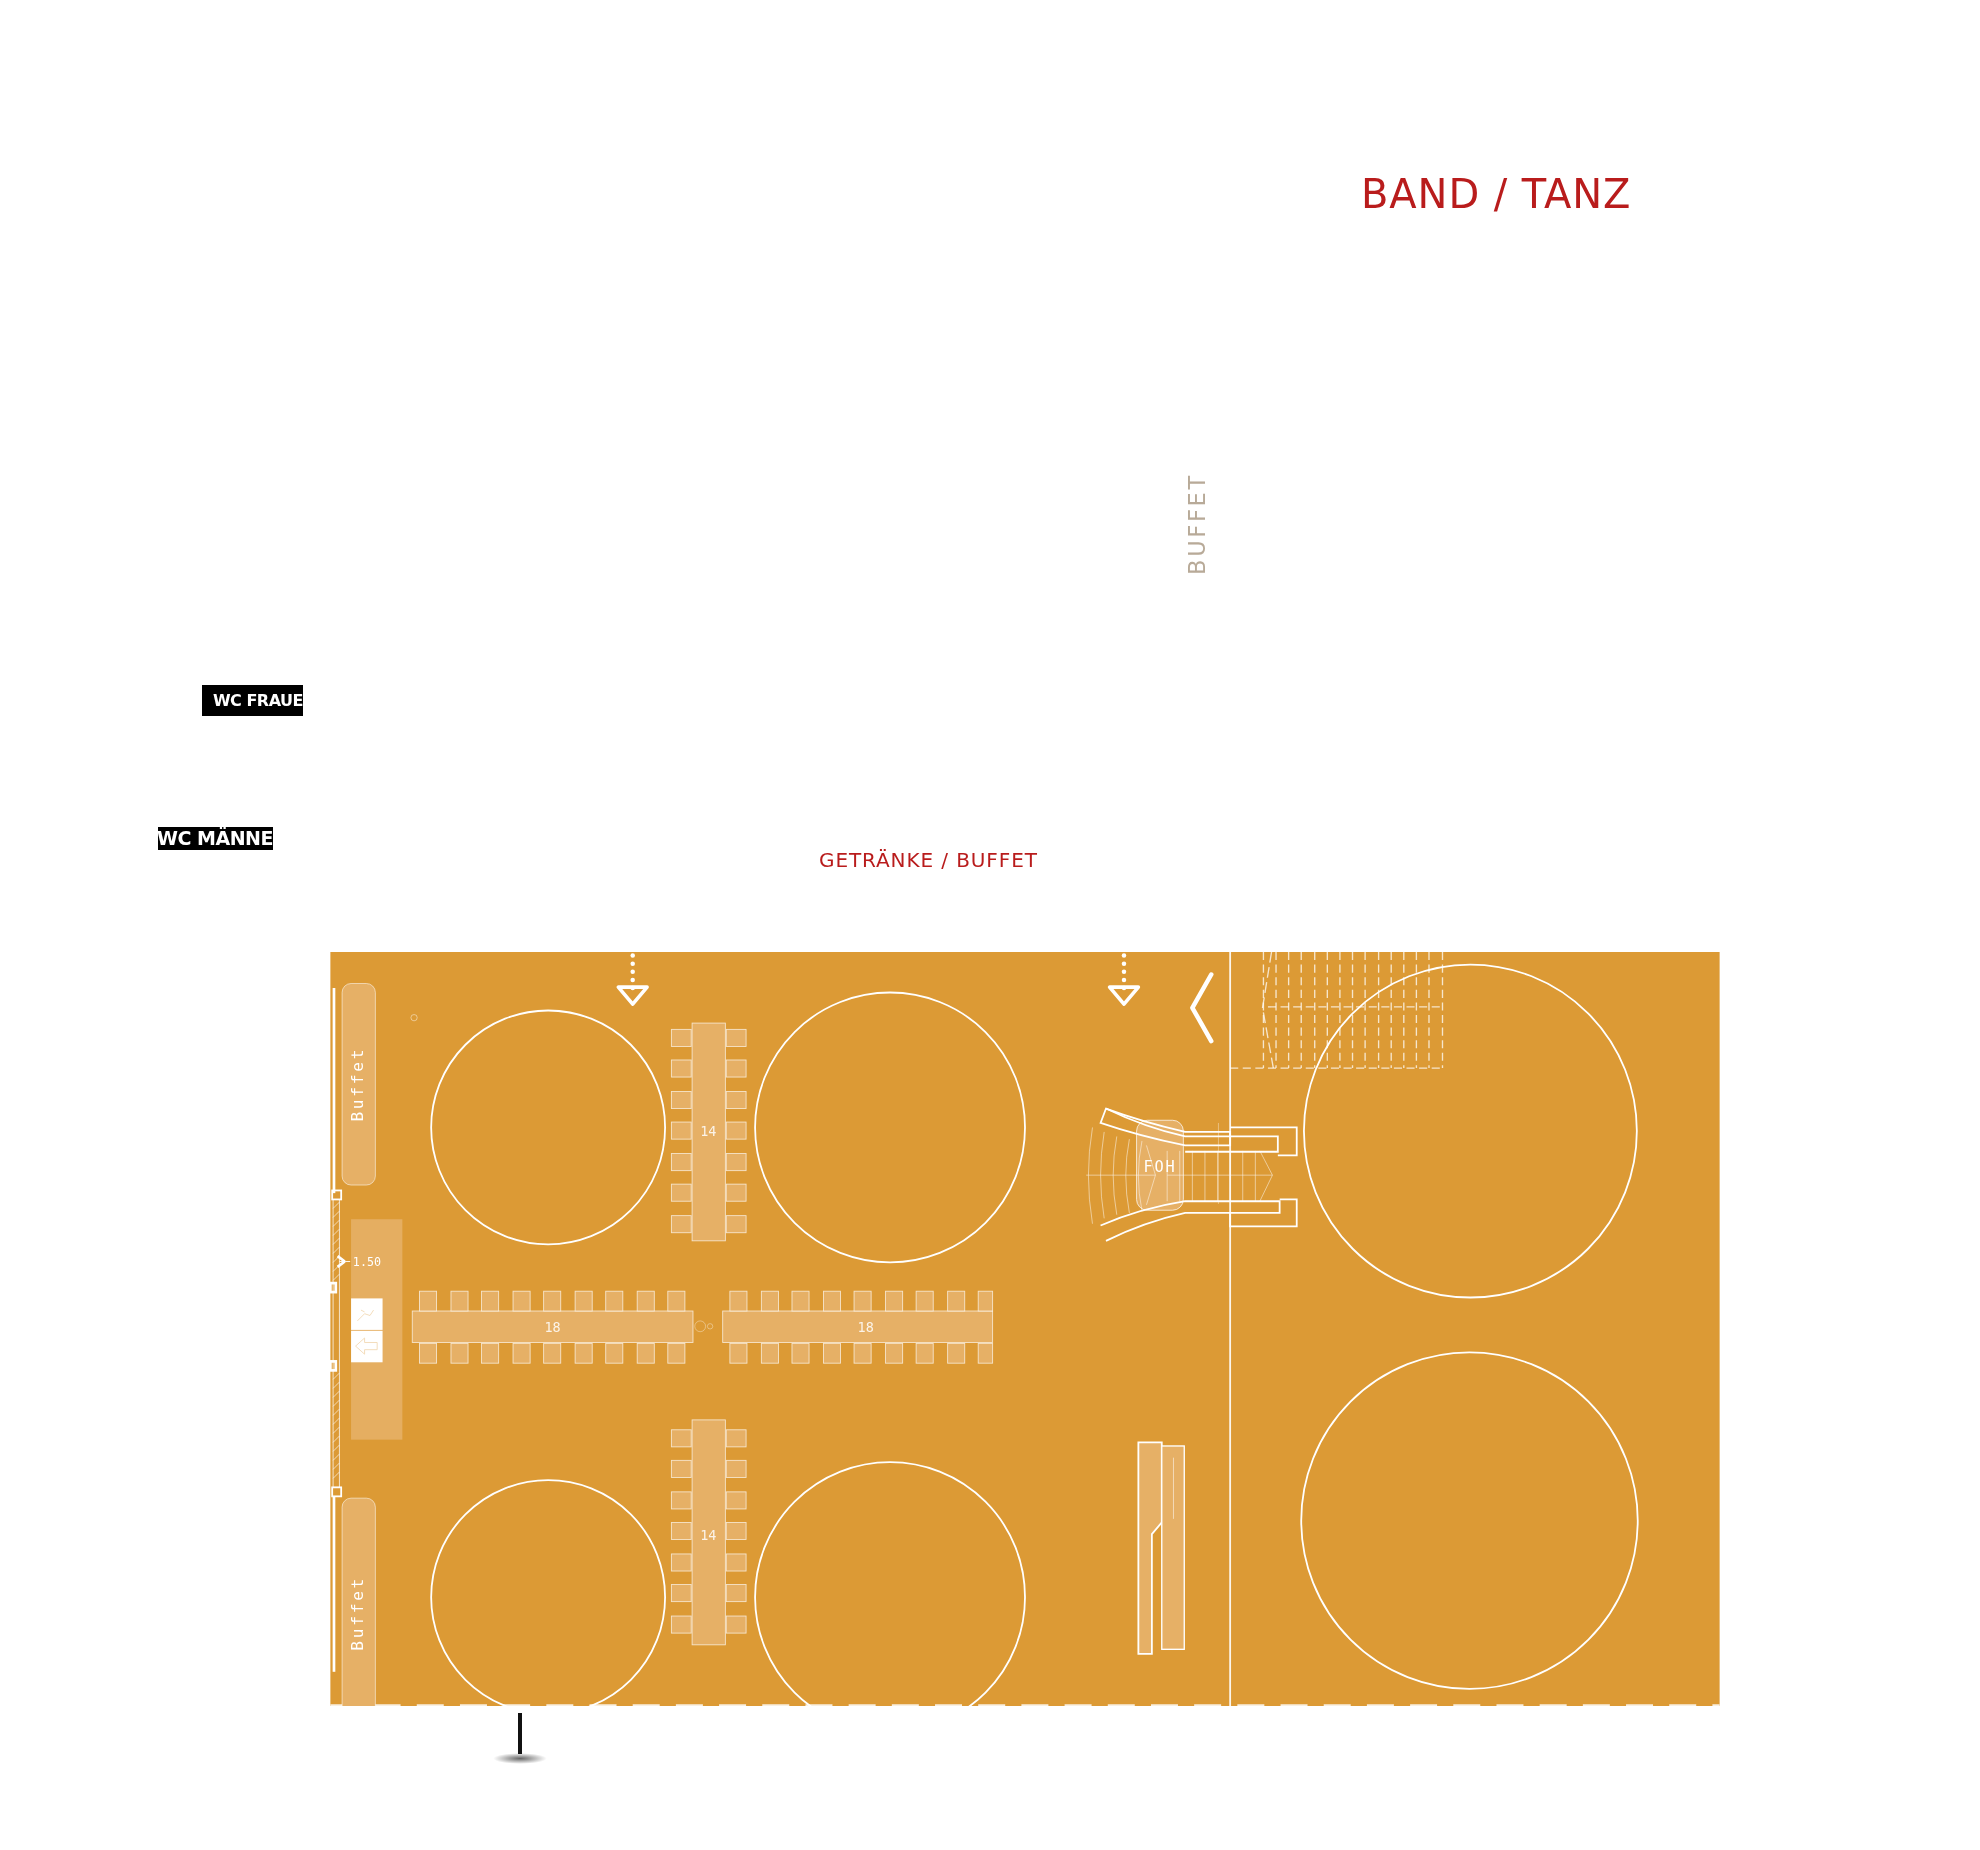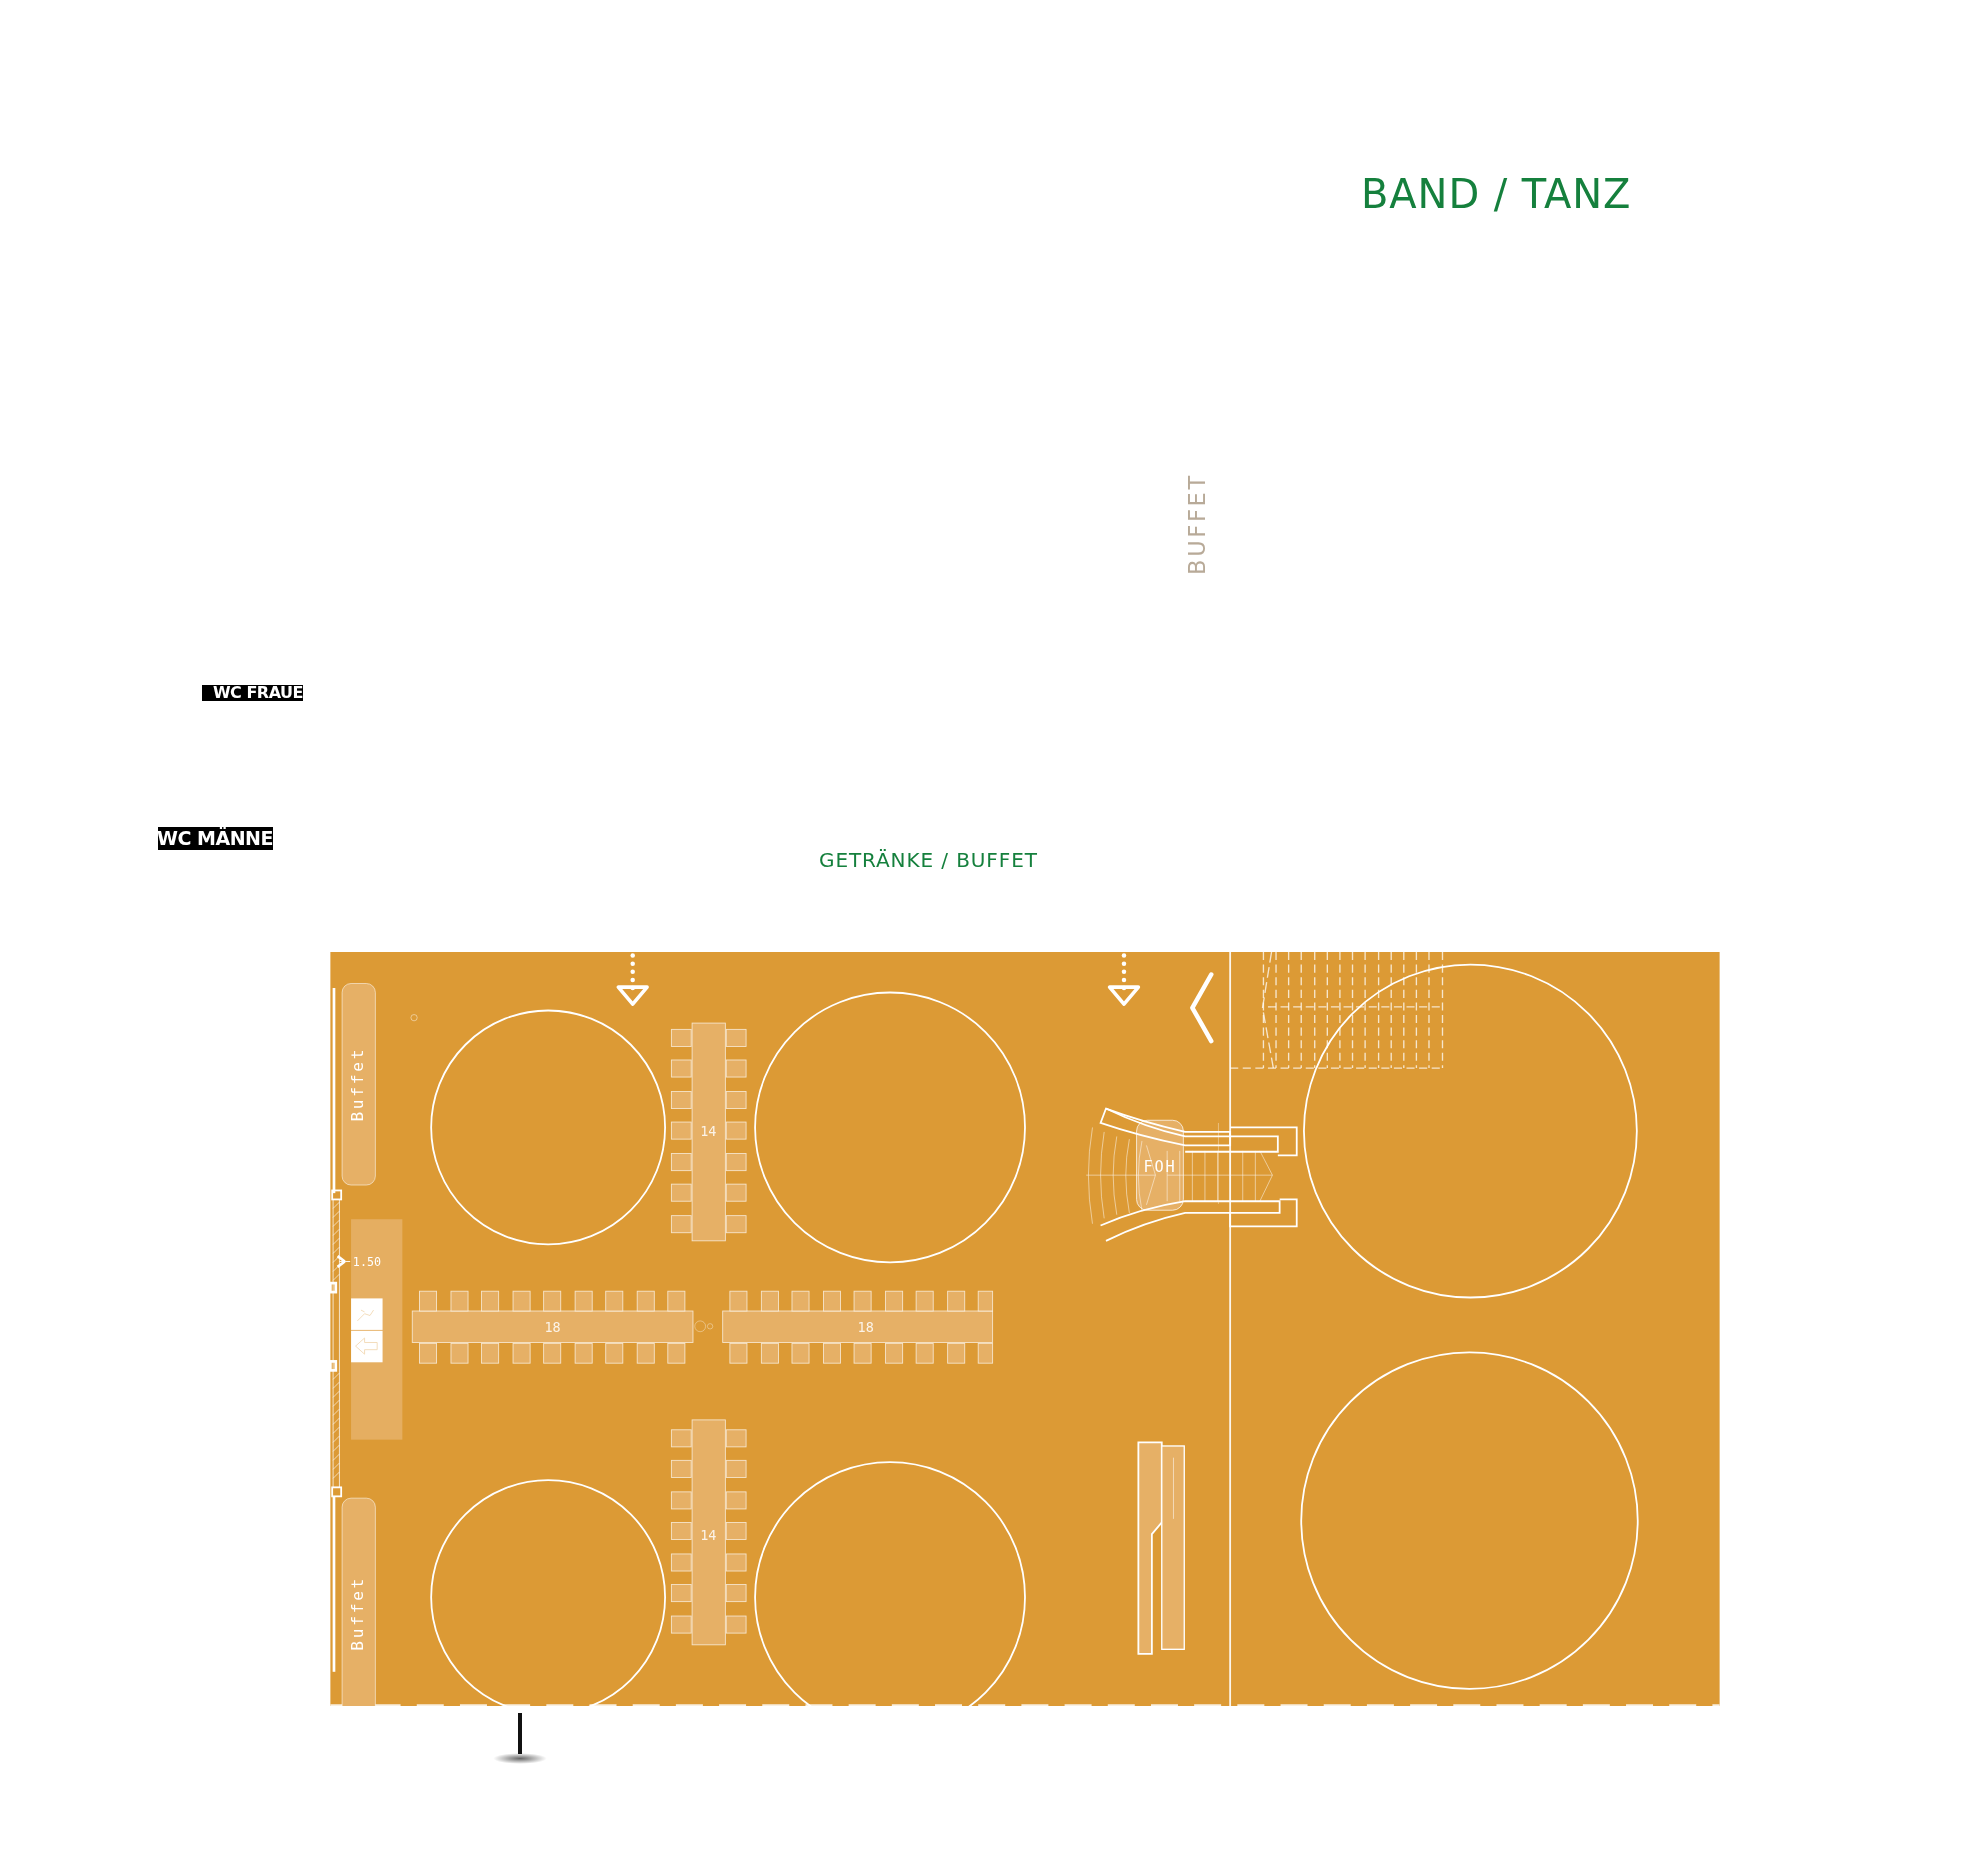--- a/index.html
+++ b/index.html
@@ -1,34 +1,34 @@
 <!DOCTYPE html>
 <html style="font-size:14.4px"><head>
 <meta charset="utf-8">
 <style>
   html, body { margin: 0; padding: 0; background: #ffffff; }
   body { width: 1980px; height: 1851px; position: relative; overflow: hidden; font-family: "DejaVu Sans", sans-serif; }
   .abs { position: absolute; }
   .label-top {
-    position: absolute; color: #15803d; font-family: "DejaVu Sans", sans-serif;
+    position: absolute; color: #b91c1c; font-family: "DejaVu Sans", sans-serif;
     letter-spacing: 0.9px; white-space: nowrap;
   }
   #band-label { left: 1361px; top: 171px; font-size: 40px; font-weight: normal; }
   #buffet-vert { left: 1181px; top: 477px; width: 32px; height: 94px; }
   #buffet-vert span {
     position: absolute; left: 50%; top: 50%; transform: translate(-50%,-50%) rotate(-90deg);
     font-size: 22.5px; color: #b8aa98; letter-spacing: 2.7px; white-space: nowrap;
   }
   #drinks-label { left: 819px; top: 848px; font-size: 20px; }
   .wc-tag {
     position: absolute; background: #000; color: #fff; font-family: "DejaVu Sans", sans-serif;
     font-weight: bold; white-space: nowrap; overflow: hidden; line-height: 1;
     display: flex; align-items: center; letter-spacing: -0.5px;
   }
-  #wc-women { left: 202px; top: 685px; width: 101px; height: 16px; font-size: 16px; justify-content: flex-end; }
+  #wc-women { left: 202px; top: 685px; width: 101px; height: 31px; font-size: 16px; justify-content: flex-end; }
   #wc-men { left: 158px; top: 827px; width: 115px; height: 22.5px; font-size: 19px; justify-content: flex-end; text-align: right; }
   #plan { position: absolute; left: 330px; top: 952px; width: 1390px; height: 754px; }
   #plan svg { position: absolute; left: 0; top: 0; }
   .mono { font-family: "DejaVu Sans Mono", monospace; }
   #marker { left: 518px; top: 1713px; width: 3.6px; height: 41px; background: #111; }
   #marker-shadow { left: 493px; top: 1753px; width: 54px; height: 10.8px; border-radius: 50%; background: radial-gradient(ellipse at center, rgba(0,0,0,0.6), rgba(0,0,0,0) 70%); }
 </style>
 </head>
 <body>
 

